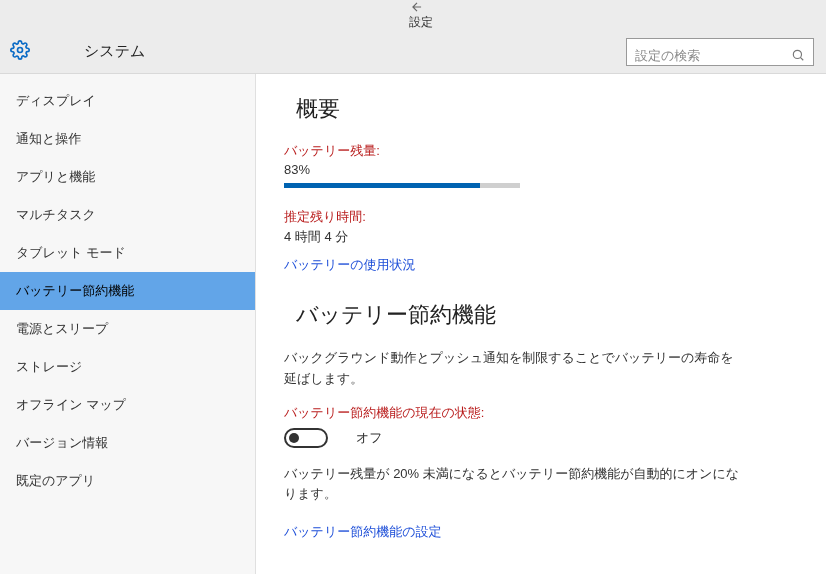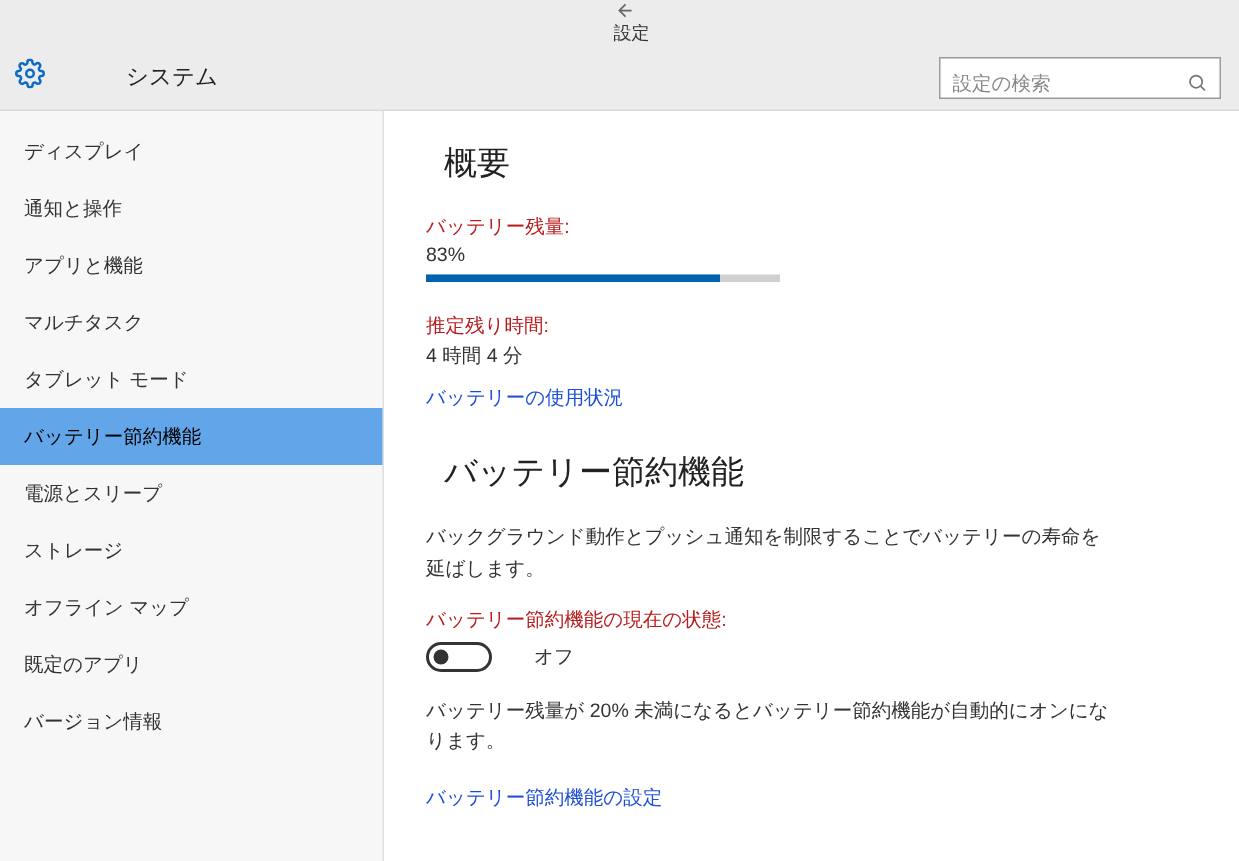--- a/index.html
+++ b/index.html
@@ -260,24 +260,24 @@
       <div class="item">
         <span>電源とスリープ</span>
       </div>
       <div class="item">
         <span>ストレージ</span>
       </div>
       <div class="item">
         <span>オフライン マップ</span>
       </div>
       <div class="item">
+        <span>バージョン情報</span>
+      </div>
+      <div class="item">
         <span>既定のアプリ</span>
-      </div>
-      <div class="item">
-        <span>バージョン情報</span>
       </div>
     </div>
 
   <div class="content">
     <div class="h1">概要</div>
 
     <div class="label">バッテリー残量:</div>
     <div class="value">83%</div>
     <div class="progress-bar">
       <div class="progress-fill" id="progress-fill" style="width: 83%;"></div>

